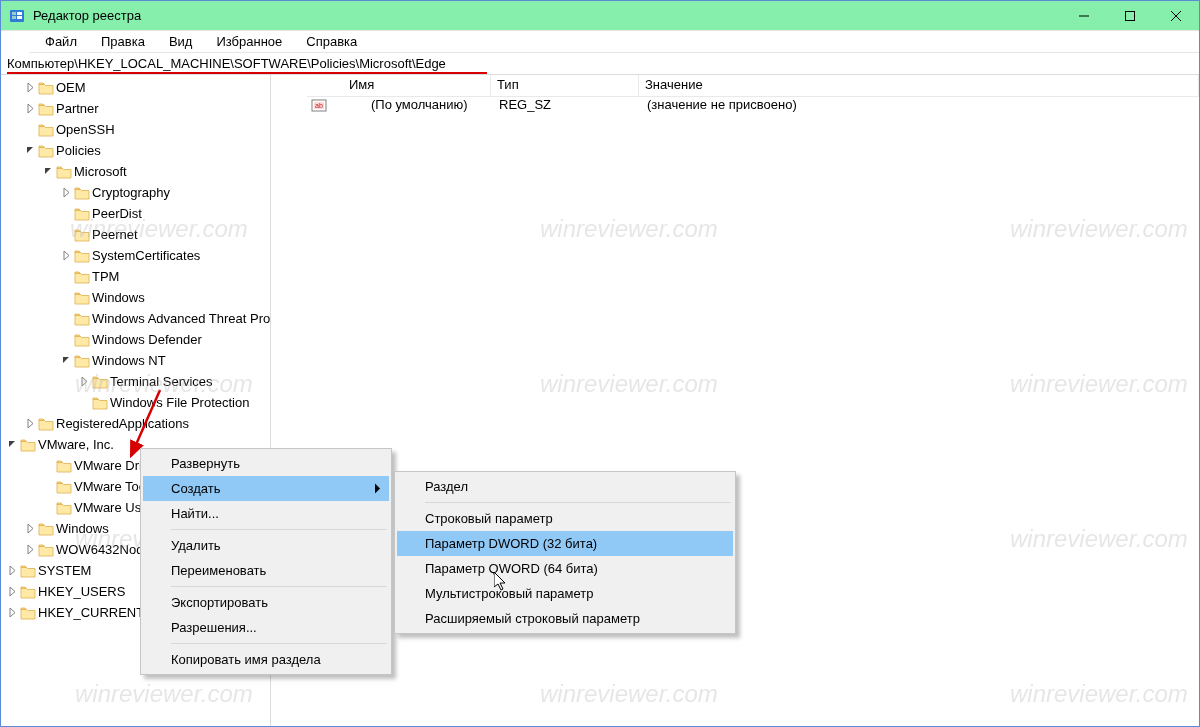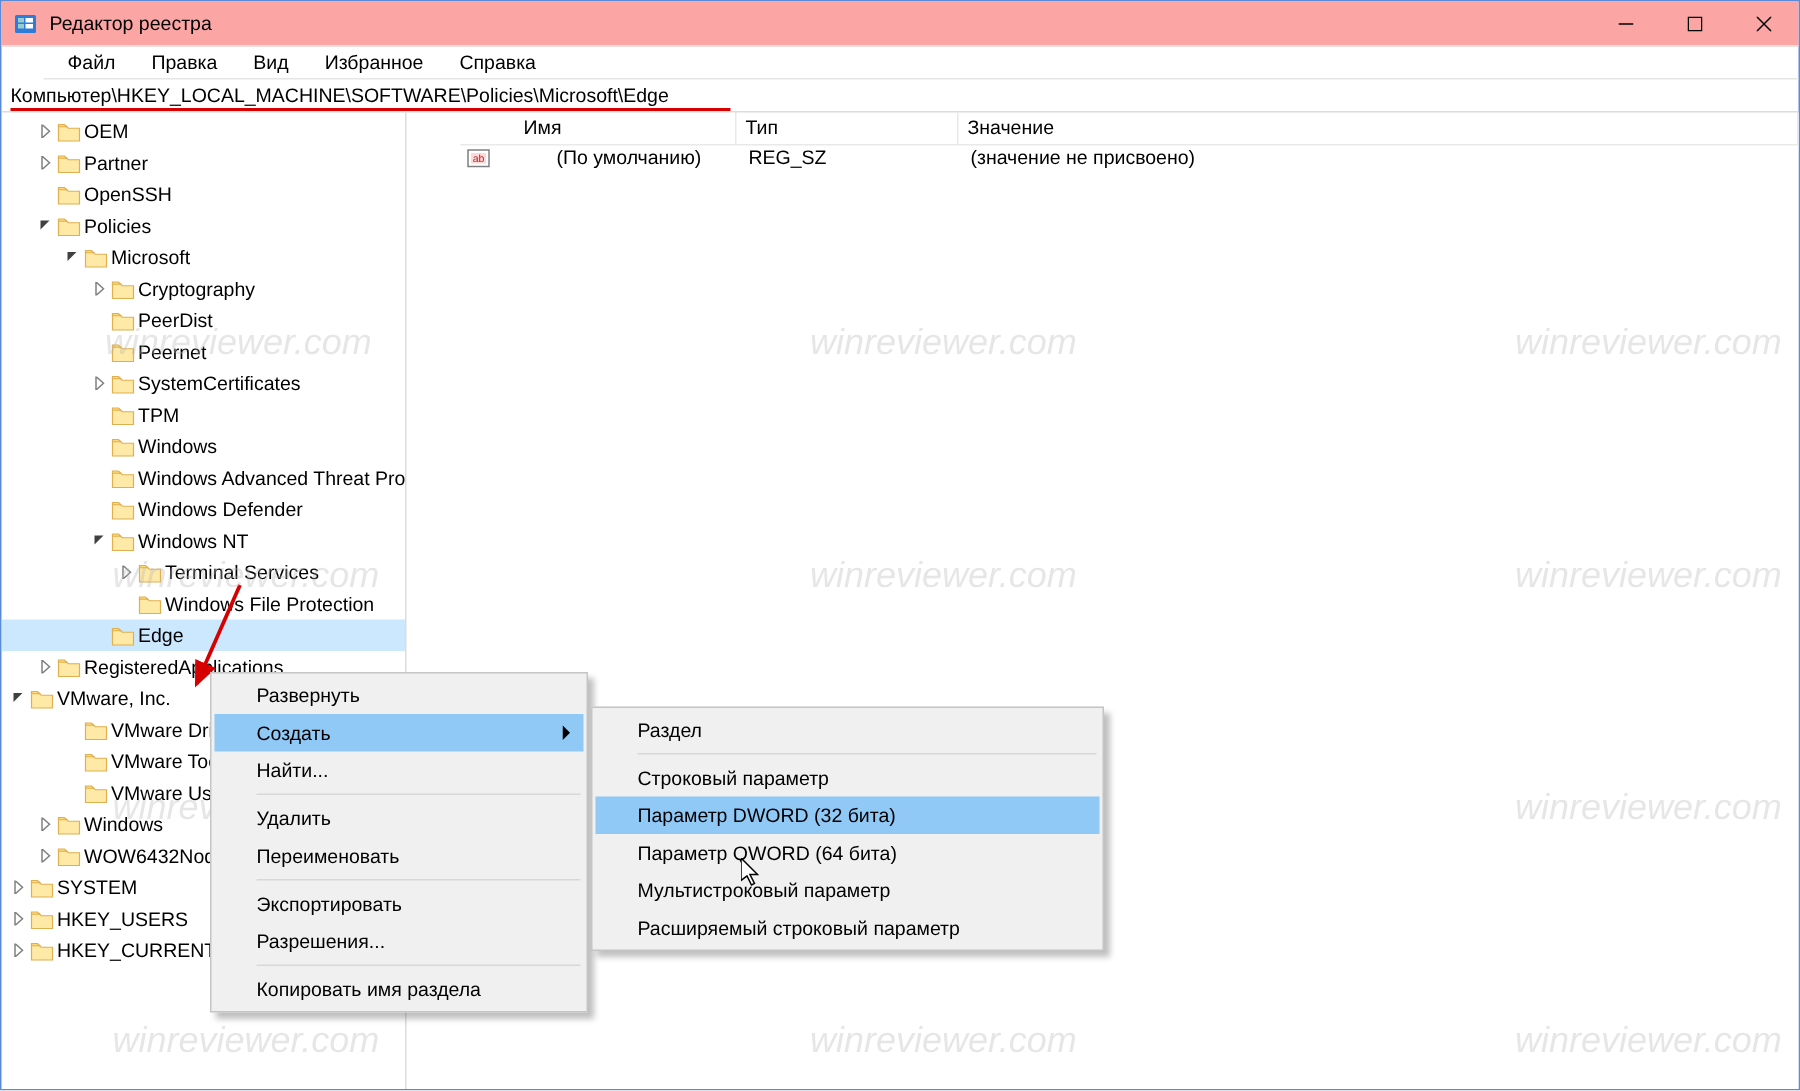--- a/index.html
+++ b/index.html
@@ -20,21 +20,21 @@
     border: 1px solid #5a8bd6;
     display: flex;
     flex-direction: column;
   }
   
   .titlebar {
     height: 30px;
     display: flex;
     align-items: center;
     border-bottom: 1px solid #e5e5e5;
-    background: #fca5a5;
+    background: #86efac;
     text-align: center;
   }
   .titlebar .app-icon {
     width: 16px; height: 16px;
     margin: 0 8px;
   }
   .titlebar .title { font-size: 13px; }
   .titlebar .spacer { flex: 1; }
   .winbtn {
     width: 46px; height: 30px;
@@ -429,29 +429,20 @@
         </div>
         <div class="tree-row">
           <span class="indent" style="width:76px"></span>
           <span class="twisty none"></span>
           <svg class="folder-icon" viewBox="0 0 16 14">
             <path d="M1,3 L6,3 L7.5,4.5 L15,4.5 L15,13 L1,13 Z" fill="#ffe9a6" stroke="#e0b050" stroke-width="0.8"></path>
             <path d="M1,3 L1,2 L5,2 L6.5,3.5 L1,3.5 Z" fill="#ffd977" stroke="#e0b050" stroke-width="0.8"></path>
           </svg>
           <span class="tree-label">Windows File Protection</span>
         </div>
-        <div class="tree-row selected">
-          <span class="indent" style="width:58px"></span>
-          <span class="twisty none"></span>
-          <svg class="folder-icon" viewBox="0 0 16 14">
-            <path d="M1,3 L6,3 L7.5,4.5 L15,4.5 L15,13 L1,13 Z" fill="#ffe9a6" stroke="#e0b050" stroke-width="0.8"></path>
-            <path d="M1,3 L1,2 L5,2 L6.5,3.5 L1,3.5 Z" fill="#ffd977" stroke="#e0b050" stroke-width="0.8"></path>
-          </svg>
-          <span class="tree-label">Edge</span>
-        </div>
         <div class="tree-row">
           <span class="indent" style="width:22px"></span>
           <span class="twisty">
             <svg width="9" height="9">
               <path d="M2,0 L7,4.5 L2,9 Z" fill="none" stroke="#808080" stroke-width="1"></path>
             </svg>
           </span>
           <svg class="folder-icon" viewBox="0 0 16 14">
             <path d="M1,3 L6,3 L7.5,4.5 L15,4.5 L15,13 L1,13 Z" fill="#ffe9a6" stroke="#e0b050" stroke-width="0.8"></path>
             <path d="M1,3 L1,2 L5,2 L6.5,3.5 L1,3.5 Z" fill="#ffd977" stroke="#e0b050" stroke-width="0.8"></path>

